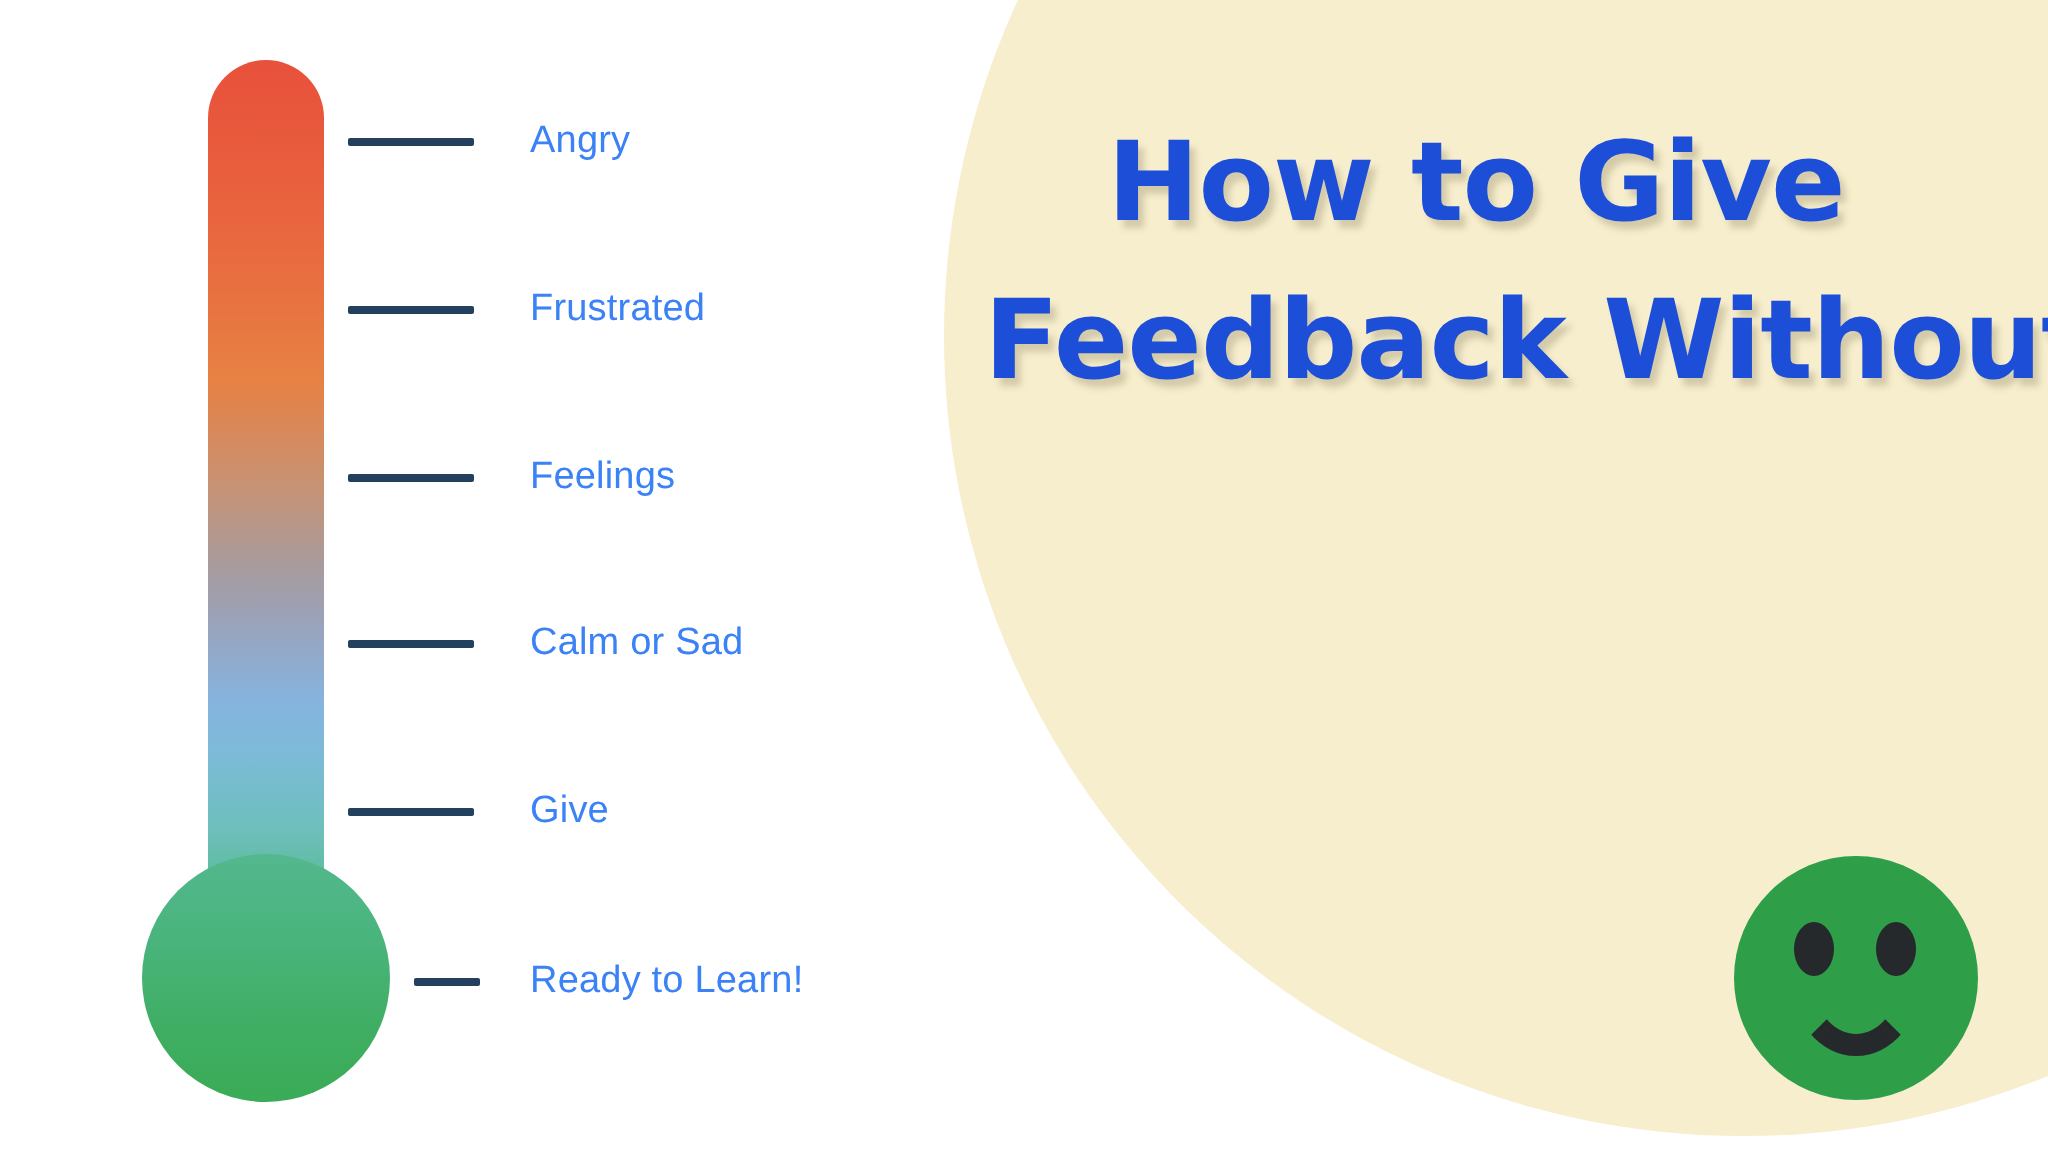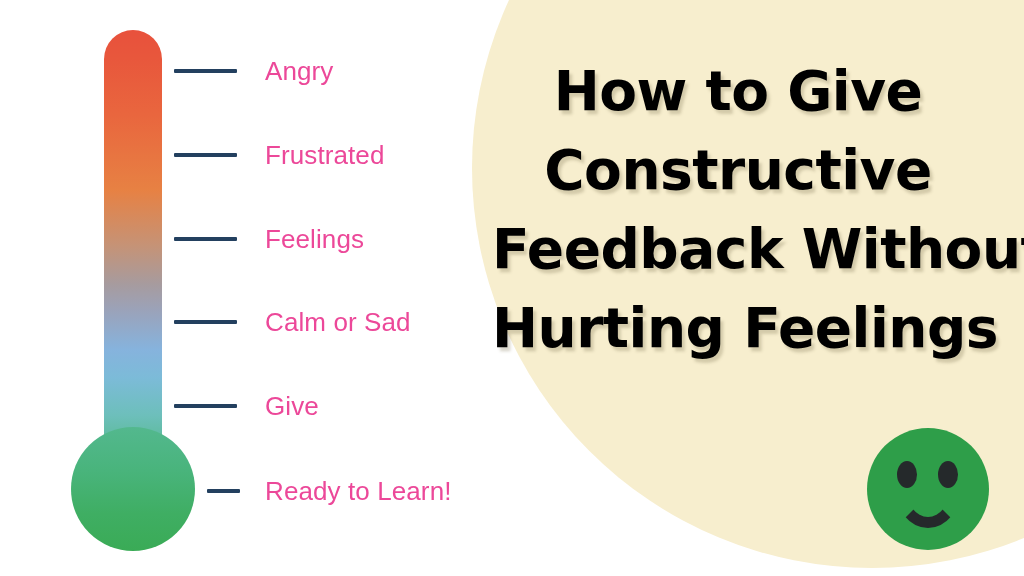--- a/index.html
+++ b/index.html
@@ -86,39 +86,39 @@
     position: absolute;
     top: -2px;
     height: 4px;
     border-radius: 1px;
     background: #23405f;
   }
   .scale-label {
     position: absolute;
     left: 265px;
     top: -16px;
-    font-size: 26px;
+    font-size: 19px;
     line-height: 32px;
-    color: #ec4899;
+    color: #3b82f6;
     white-space: nowrap;
     letter-spacing: 0.1px;
   }
 
   
   #headline {
     position: absolute;
     left: 492px;
     top: 52px;
     width: 492px;
     text-align: center;
     font-family: "DejaVu Sans", sans-serif;
     font-weight: bold;
     font-size: 55px;
     line-height: 79px;
-    color: #000000;
+    color: #1d4ed8;
     letter-spacing: -0.5px;
     text-shadow: 3px 4px 3px rgba(130, 120, 85, 0.30);
   }
   #headline .hl-line {
     display: block;
     white-space: nowrap;
   }
 
   
   #smiley {
@@ -194,23 +194,21 @@
     </div>
 
     <div class="scale-row" style="top:491px">
       <div class="tick" style="left:207px;width:33px"></div>
       <div class="scale-label">Ready to Learn!</div>
     </div>
   </div>
 
   <div id="headline">
     <span class="hl-line">How to Give</span>
-    <span class="hl-line">Constructive</span>
     <span class="hl-line">Feedback Without</span>
-    <span class="hl-line">Hurting Feelings</span>
   </div>
 
   <div id="smiley">
     <div id="smiley-face"></div>
     <div class="eye" id="eye-left"></div>
     <div class="eye" id="eye-right"></div>
     <div id="mouth"></div>
   </div>
 
 </div>

